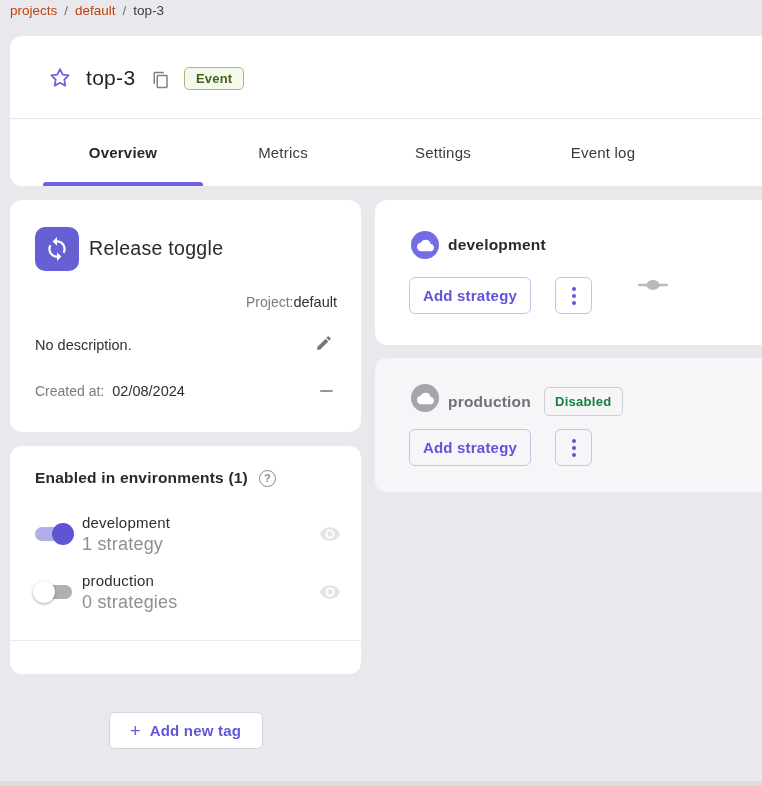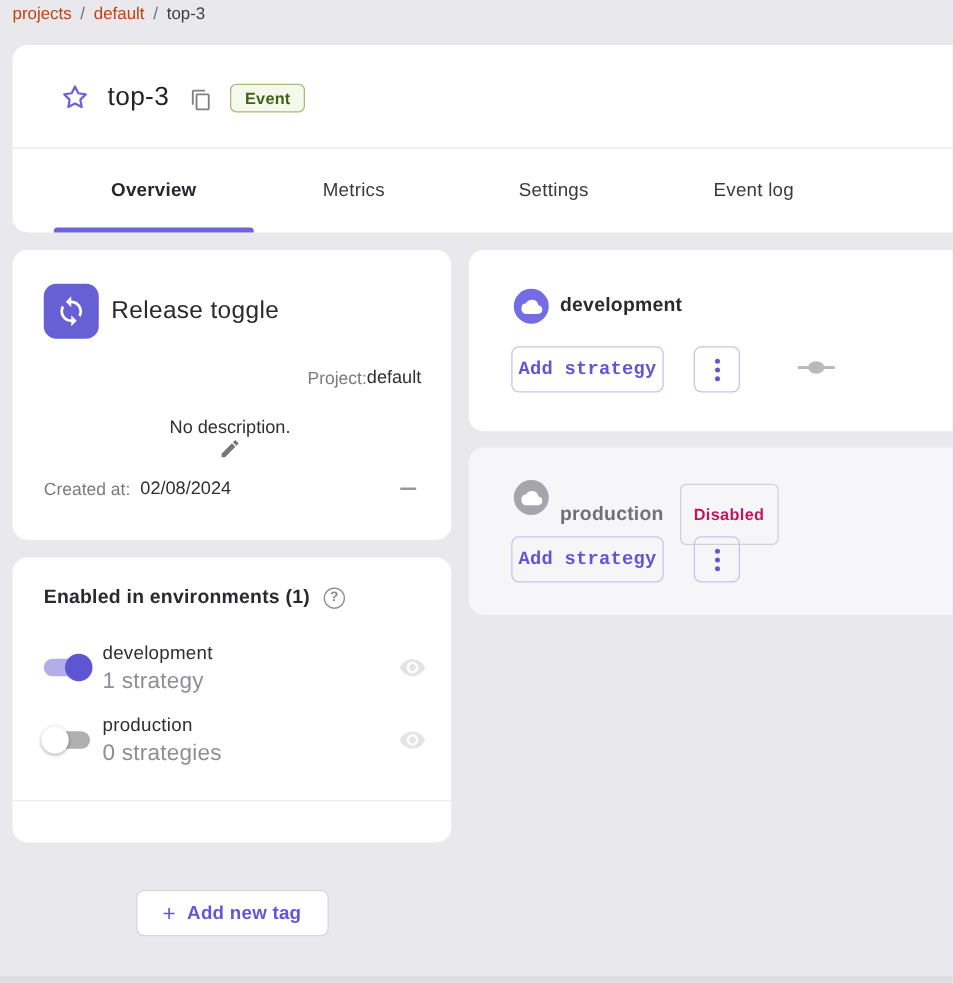--- a/index.html
+++ b/index.html
@@ -35,21 +35,21 @@
   
   .card { background: #fff; border-radius: 12px; }
 
   
   .details-card { left: 10px; top: 200px; width: 351px; height: 232px; }
   .flag-type-icon { position: absolute; left: 25px; top: 27px; width: 44px; height: 44px; border-radius: 10px; background: #6760d4; display: flex; align-items: center; justify-content: center; }
   .details-title { position: absolute; left: 79px; top: 37px; font-size: 19.5px; font-weight: 400; color: #2a2a2e; letter-spacing: 0.3px; }
   .detail-label { color: #7b7a80; font-size: 14px; }
   .detail-value { color: #303034; font-size: 14.5px; }
   .row-project { position: absolute; left: 25px; right: 24px; top: 94px; display: flex; justify-content: flex-end; align-items: center; }
-  .row-desc { position: absolute; left: 25px; right: 28px; top: 134px; display: flex; justify-content: space-between; align-items: center; flex-direction: column; }
+  .row-desc { position: absolute; left: 25px; right: 28px; top: 134px; display: flex; justify-content: space-between; align-items: center; }
   .row-created { position: absolute; left: 25px; right: 28px; top: 183px; display: flex; align-items: center; }
   .created-value { margin-left: 8px; }
   .icon-btn { background: none; border: none; cursor: pointer; padding: 0; display: inline-flex; align-items: center; justify-content: center; }
   .minus-glyph { width: 13px; height: 2.5px; background: #97969c; border-radius: 2px; }
   .spacer { flex: 1; }
 
   
   .env-card { left: 10px; top: 446px; width: 351px; height: 228px; }
   .env-heading-row { position: absolute; left: 25px; top: 23px; display: flex; align-items: center; gap: 11px; }
   .env-heading { font-size: 15.5px; font-weight: 700; color: #2a2a2e; letter-spacing: 0.2px; }
@@ -78,22 +78,22 @@
   .env-panel { width: 400px; border-radius: 12px; }
   .dev-panel { left: 375px; top: 200px; height: 145px; background: #fff; }
   .prod-panel { left: 375px; top: 358px; height: 134px; background: #f6f6f9; }
   .cloud-avatar { position: absolute; width: 28px; height: 28px; border-radius: 50%; display: flex; align-items: center; justify-content: center; }
   .cloud-purple { background: #746ce4; }
   .cloud-gray { background: #a5a5ab; }
   .panel-name { font-size: 15.5px; font-weight: 700; letter-spacing: 0.2px; }
   .name-dark { color: #2b2b2f; }
   .name-gray { color: #707076; }
   .name-row { position: absolute; display: flex; align-items: center; gap: 13px; }
-  .disabled-badge { font-size: 13px; font-weight: 700; color: #be185d; border: 1px solid #cfcfd4; border-radius: 5px; padding: 16px 10px; letter-spacing: 0.3px; }
-  .panel-buttons { position: absolute; left: 34px; display: flex; align-items: center; gap: 24px; font-family: Liberation Mono, monospace; }
+  .disabled-badge { font-size: 13px; font-weight: 700; color: #15803d; border: 1px solid #cfcfd4; border-radius: 5px; padding: 6px 10px; letter-spacing: 0.3px; }
+  .panel-buttons { position: absolute; left: 34px; display: flex; align-items: flex-start; gap: 24px; }
   .add-strategy-btn { width: 122px; height: 37px; background: transparent; border: 1px solid #c6c2ef; border-radius: 6px; color: #6055d6; font-size: 15px; font-weight: 700; font-family: inherit; cursor: pointer; letter-spacing: 0.2px; }
   .dots-btn { width: 37px; height: 37px; background: transparent; border: 1px solid #c6c2ef; border-radius: 6px; cursor: pointer; display: flex; flex-direction: column; align-items: center; justify-content: center; gap: 3px; }
   .dots-btn i { width: 4px; height: 4px; border-radius: 50%; background: #6055d6; }
   .strategy-indicator { margin-left: 22px; }
 
   .bottom-strip { left: 0; top: 781px; width: 762px; height: 5px; background: #dcdce1; }
 </style>
 </head>
 <body>
 

